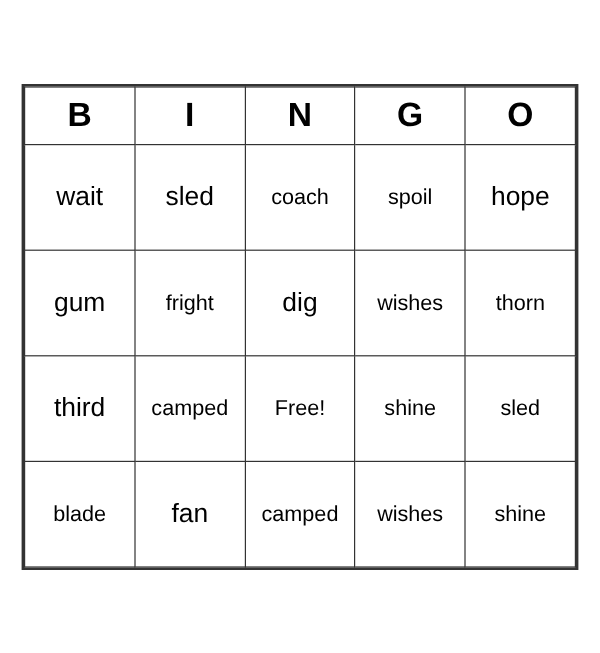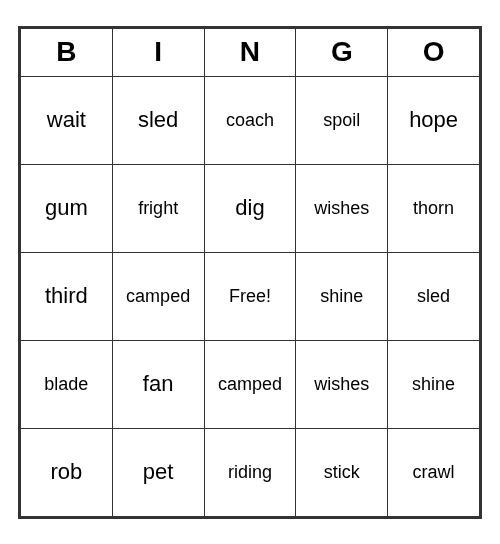--- a/index.html
+++ b/index.html
@@ -101,22 +101,15 @@
           <td class="cell-medium">shine</td>
           <td class="cell-medium">sled</td>
         </tr>
         <tr>
           <td class="cell-medium">blade</td>
           <td class="cell-large">fan</td>
           <td class="cell-small">camped</td>
           <td class="cell-small">wishes</td>
           <td class="cell-medium">shine</td>
         </tr>
-        <tr>
-          <td class="cell-large">rob</td>
-          <td class="cell-large">pet</td>
-          <td class="cell-medium">riding</td>
-          <td class="cell-medium">stick</td>
-          <td class="cell-medium">crawl</td>
-        </tr>
       </tbody>
   </table>
 </div>
 
 </body></html>

